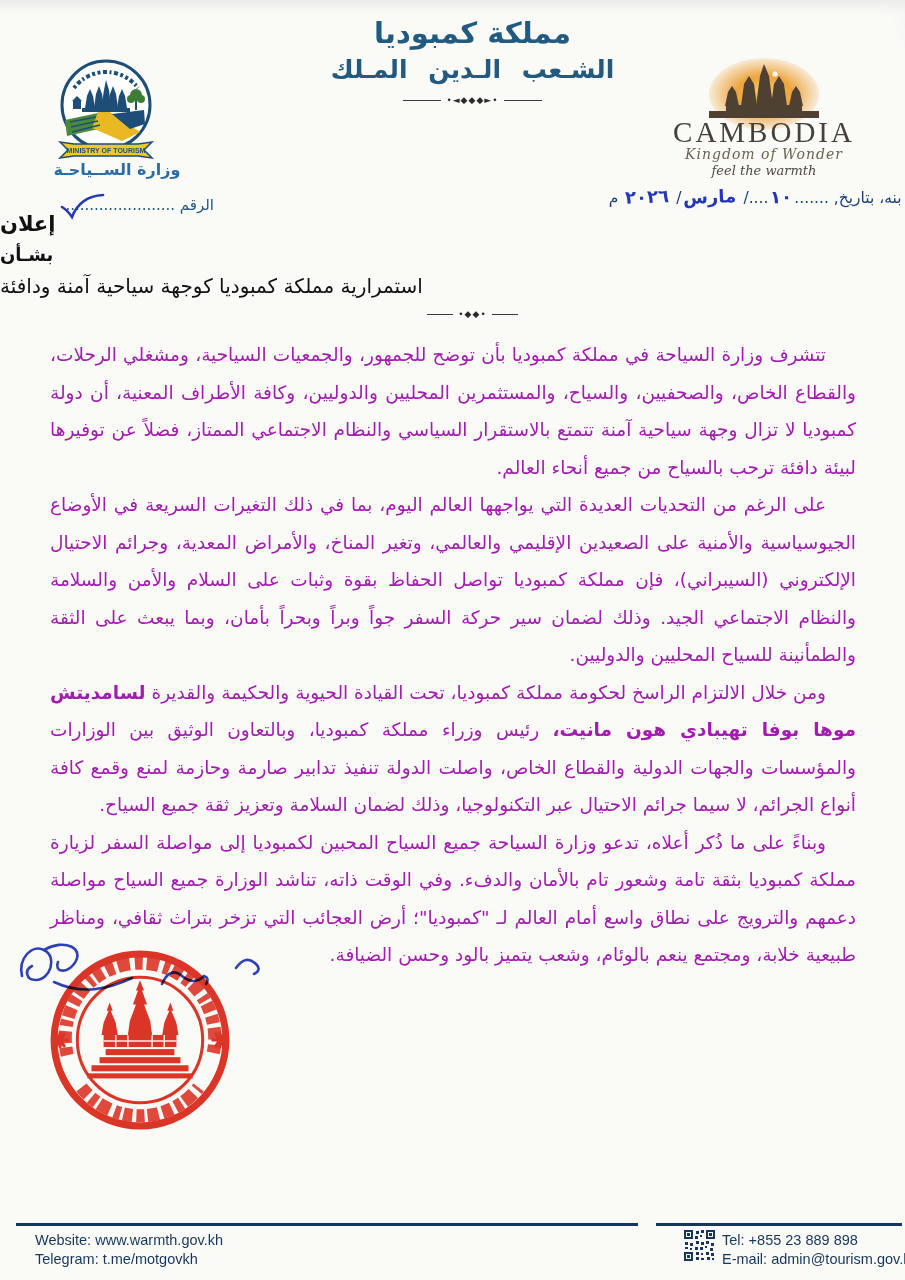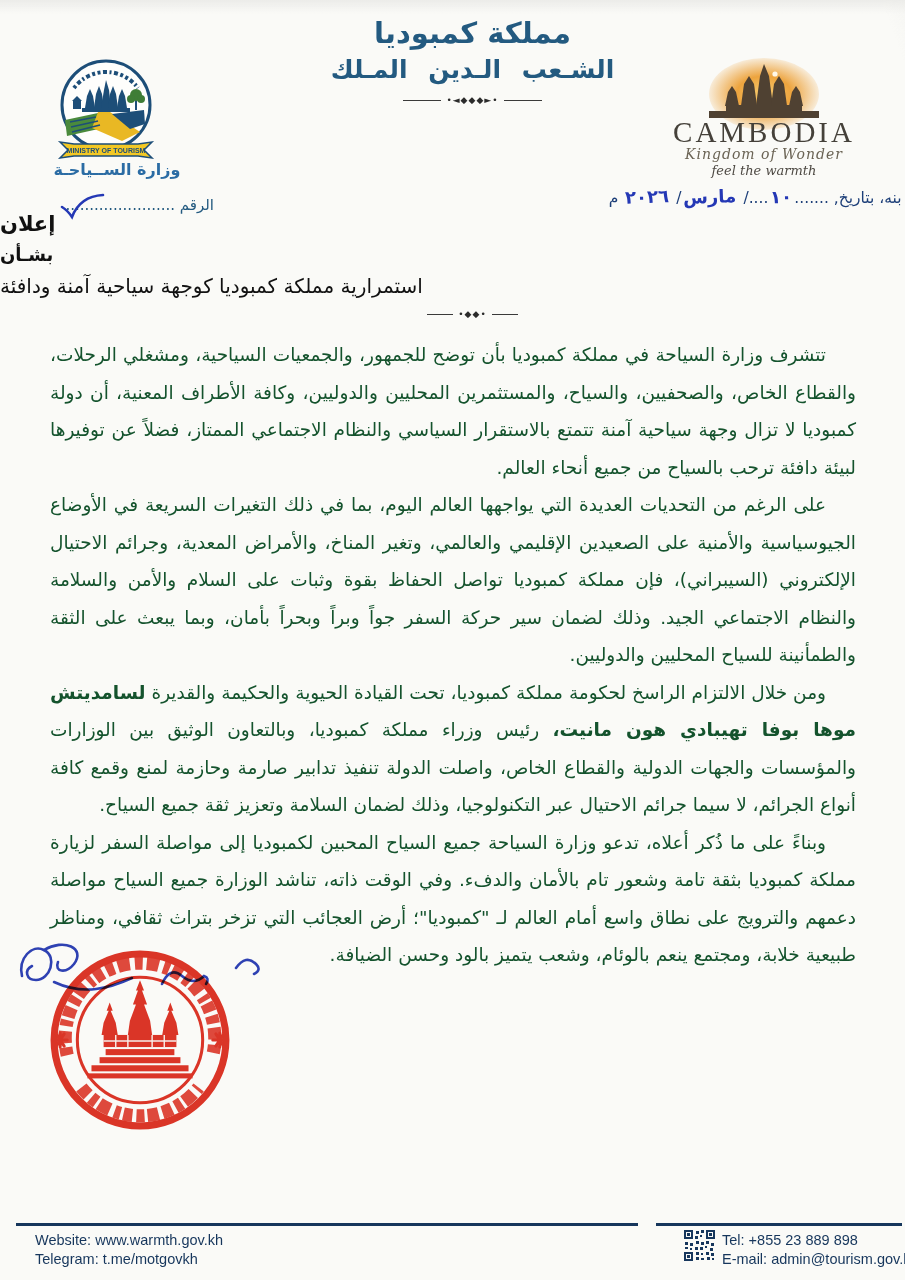--- a/index.html
+++ b/index.html
@@ -34,21 +34,21 @@
     font-size:15.5px;color:#1c3e78;white-space:nowrap;}
   .dateline .dots{letter-spacing:.5px;}
   .hand{color:#2438b5;font-size:18px;font-weight:bold;display:inline-block;transform:rotate(-2deg);padding:0 2px;}
   
   .announce{position:absolute;top:208px;left:0;right:0;text-align:left;color:#111;}
   .announce .l1{font-size:21px;font-weight:bold;line-height:32px;}
   .announce .l2{font-size:18px;font-weight:bold;line-height:30px;}
   .announce .l3{font-size:20px;font-weight:normal;line-height:32px;}
   
   .body{position:absolute;top:336px;left:50px;width:806px;direction:rtl;
-    font-size:18.5px;line-height:37.5px;text-align:justify;color:#14532d;}
+    font-size:18.5px;line-height:37.5px;text-align:justify;color:#a21caf;}
   .body p{margin:0;text-indent:30px;}
   .body .b{font-weight:bold;}
   
   .stamp{position:absolute;left:38px;top:946px;mix-blend-mode:multiply;opacity:.93;}
   .sig{position:absolute;left:12px;top:936px;mix-blend-mode:multiply;}
   
   .rule{position:absolute;height:3px;background:#16365c;top:1223px;}
   .rule.l{left:16px;width:622px;}
   .rule.r{left:656px;width:246px;}
   .f-left{position:absolute;left:35px;top:1231px;font-family:"Liberation Sans",sans-serif;

